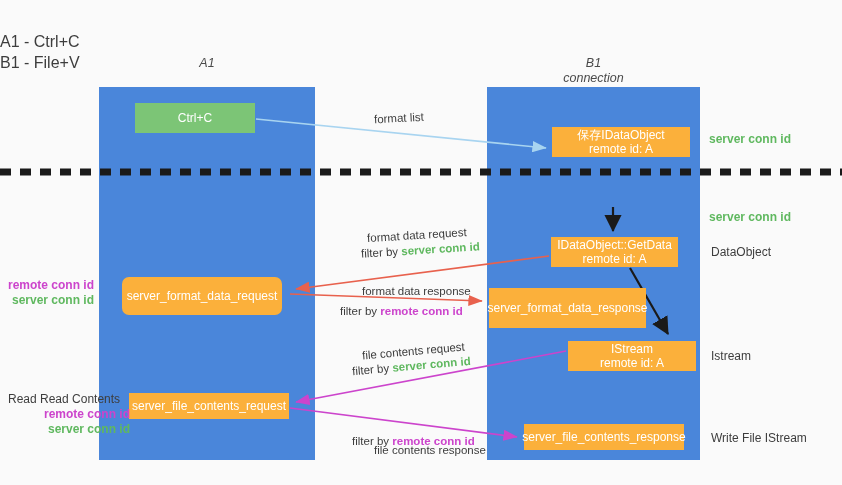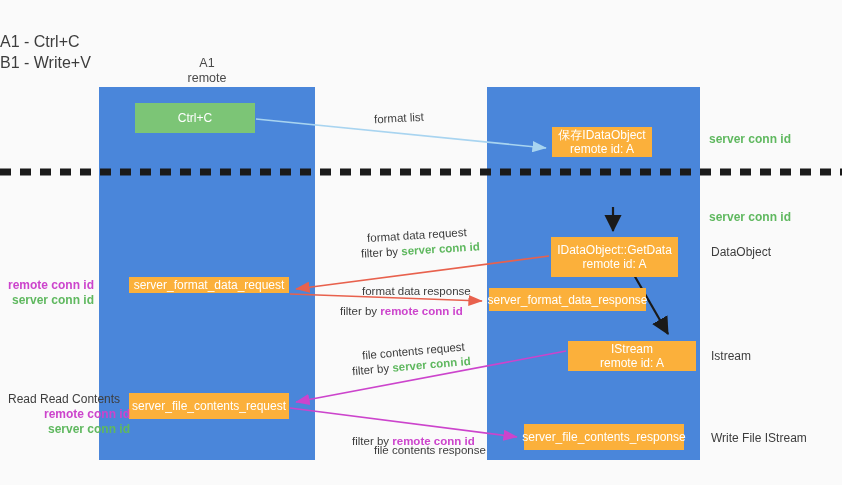--- a/index.html
+++ b/index.html
@@ -33,20 +33,21 @@
     color: #3d3d3d;
     margin-top: 21px;
   }
 
   
   .col-header {
     text-align: center;
     font-size: 12.5px;
     line-height: 15px;
     color: #4a4a4a;
+    font-style: italic;
   }
   #hdr-a1 { left: 99px; top: 56px; width: 216px; }
   #hdr-b1 { left: 487px; top: 56px; width: 213px; }
 
   
   .lane {
     background: #4a86da;
   }
   #lane-a1 { left: 99px; top: 87px; width: 216px; height: 373px; }
   #lane-b1 { left: 487px; top: 87px; width: 213px; height: 373px; }
@@ -61,25 +62,25 @@
     font-size: 12px;
     line-height: 14px;
     text-align: center;
     box-sizing: border-box;
   }
   .box-green { background: #7cc576; }
   .box-orange { background: #fbb03b; }
 
   #box-ctrlc  { left: 135px; top: 103px; width: 120px; height: 30px; }
   #box-ctrlv  { left: 555px; top: 180px; width: 118px; height: 26px; }
-  #box-save-idataobject { left: 552px; top: 127px; width: 100px; height: 30px; }
-  #box-getdata { left: 551px; top: 237px; width: 127px; height: 40px; }
+  #box-save-idataobject { left: 552px; top: 127px; width: 138px; height: 30px; }
+  #box-getdata { left: 551px; top: 237px; width: 127px; height: 30px; }
   #box-istream { left: 568px; top: 341px; width: 128px; height: 30px; }
-  #box-fmt-req { left: 129px; top: 277px; width: 160px; height: 16px; }
-  #box-fmt-res { left: 489px; top: 288px; width: 157px; height: 23px; }
+  #box-fmt-req { left: 122px; top: 277px; width: 160px; height: 38px; border-radius: 7px; }
+  #box-fmt-res { left: 489px; top: 288px; width: 157px; height: 40px; }
   #box-file-req { left: 129px; top: 393px; width: 160px; height: 26px; }
   #box-file-res { left: 524px; top: 424px; width: 160px; height: 26px; }
 
   
   .side-label {
     font-size: 12px;
     line-height: 15px;
     color: #3d3d3d;
     white-space: nowrap;
   }
@@ -126,26 +127,29 @@
     pointer-events: none;
   }
 </style>
 </head>
 <body>
 
 <div id="stage" class="abs">
 
   <div id="title" class="abs">
     <div>A1 - Ctrl+C</div>
-    <div>B1 - Write+V</div>
+    <div>B1 - File+V</div>
   </div>
 
   <div id="hdr-a1" class="abs col-header">
     <div>A1</div>
-    <div>remote</div>
+  </div>
+  <div id="hdr-b1" class="abs col-header">
+    <div>B1</div>
+    <div>connection</div>
   </div>
 
   <div id="lane-a1" class="abs lane"></div>
   <div id="lane-b1" class="abs lane"></div>
 
   <svg id="wires" class="abs" viewBox="0 0 842 485">
     <defs>
       <marker id="ah-blue" markerWidth="9" markerHeight="7" refX="8.5" refY="3.5" orient="auto">
         <polygon points="0 0, 9 3.5, 0 7" fill="#a8d4f0"></polygon>
       </marker>

